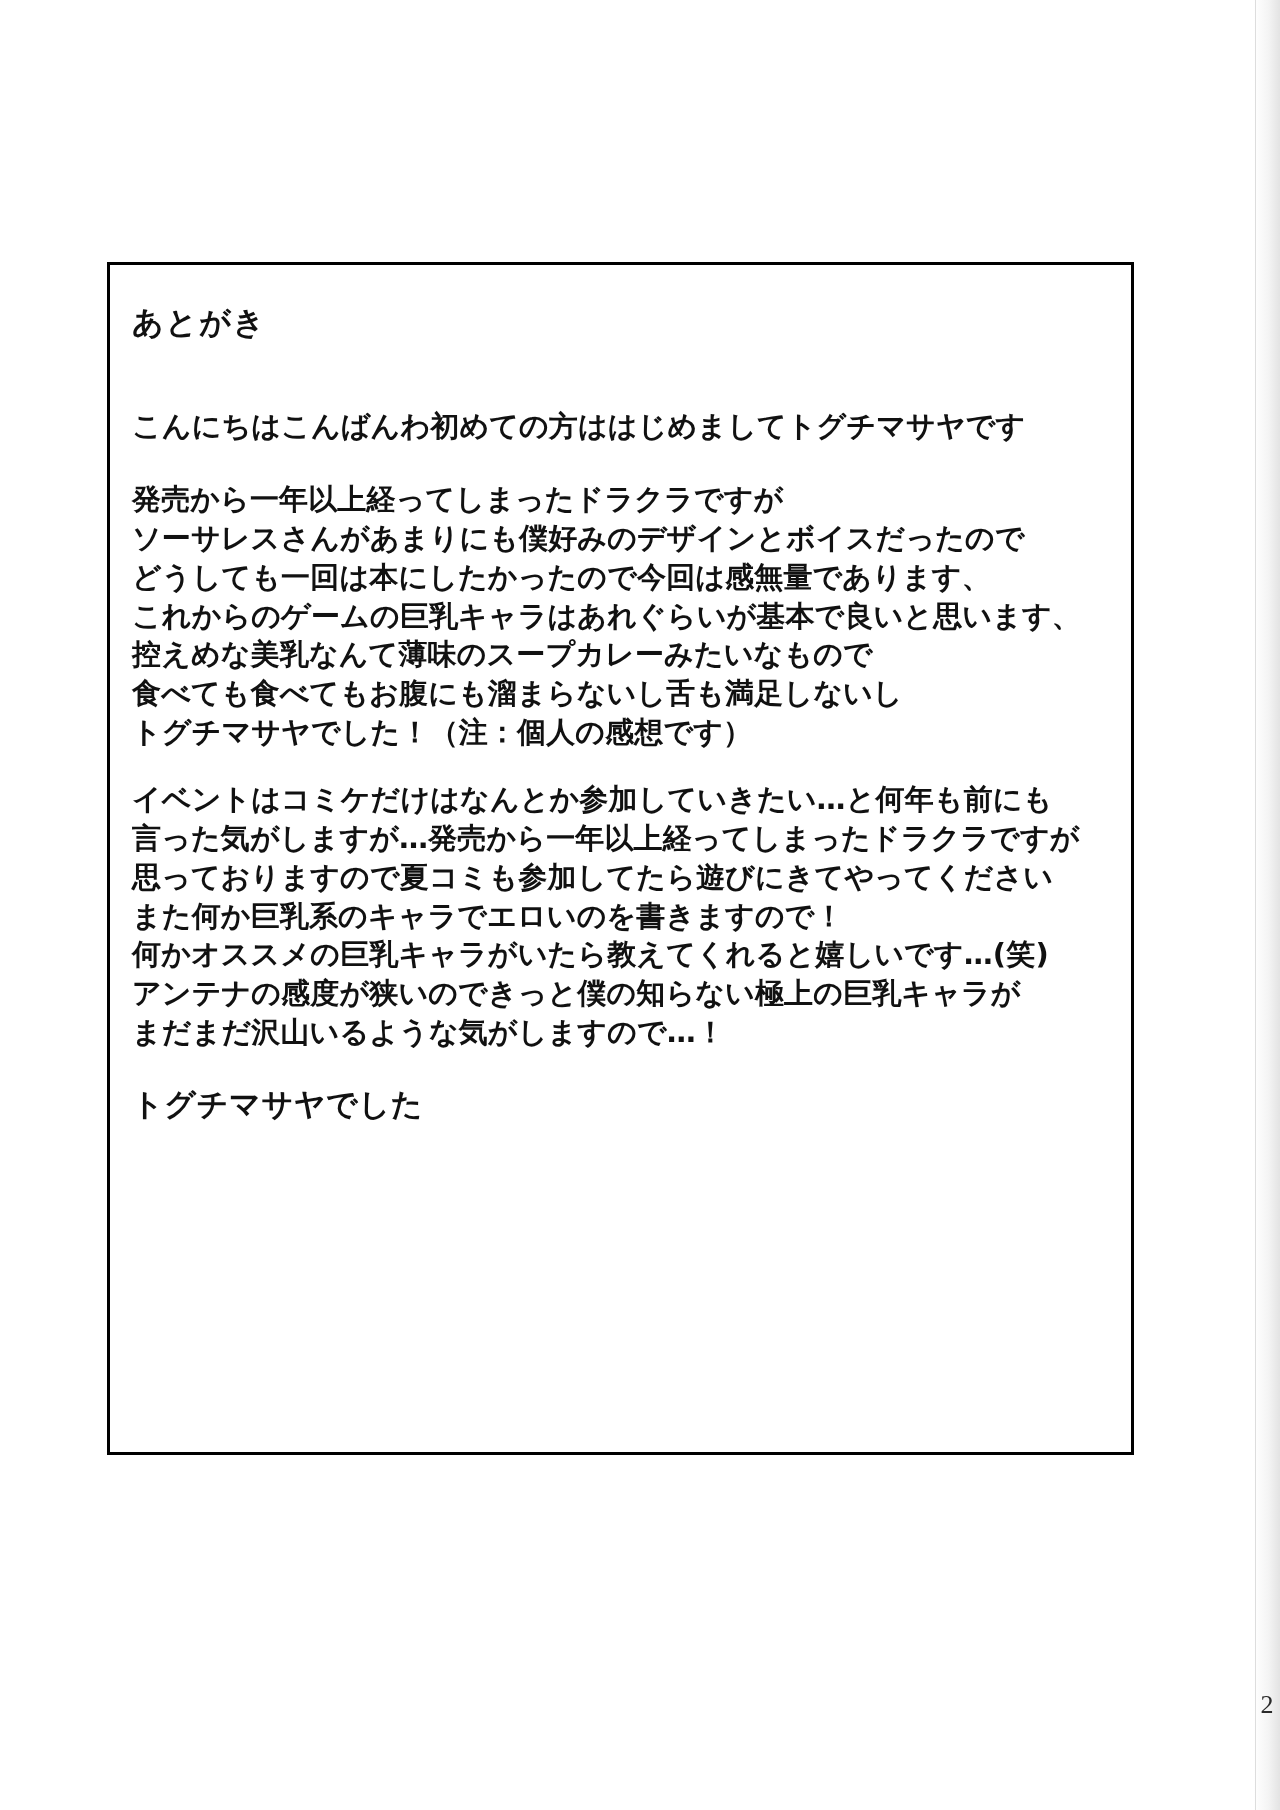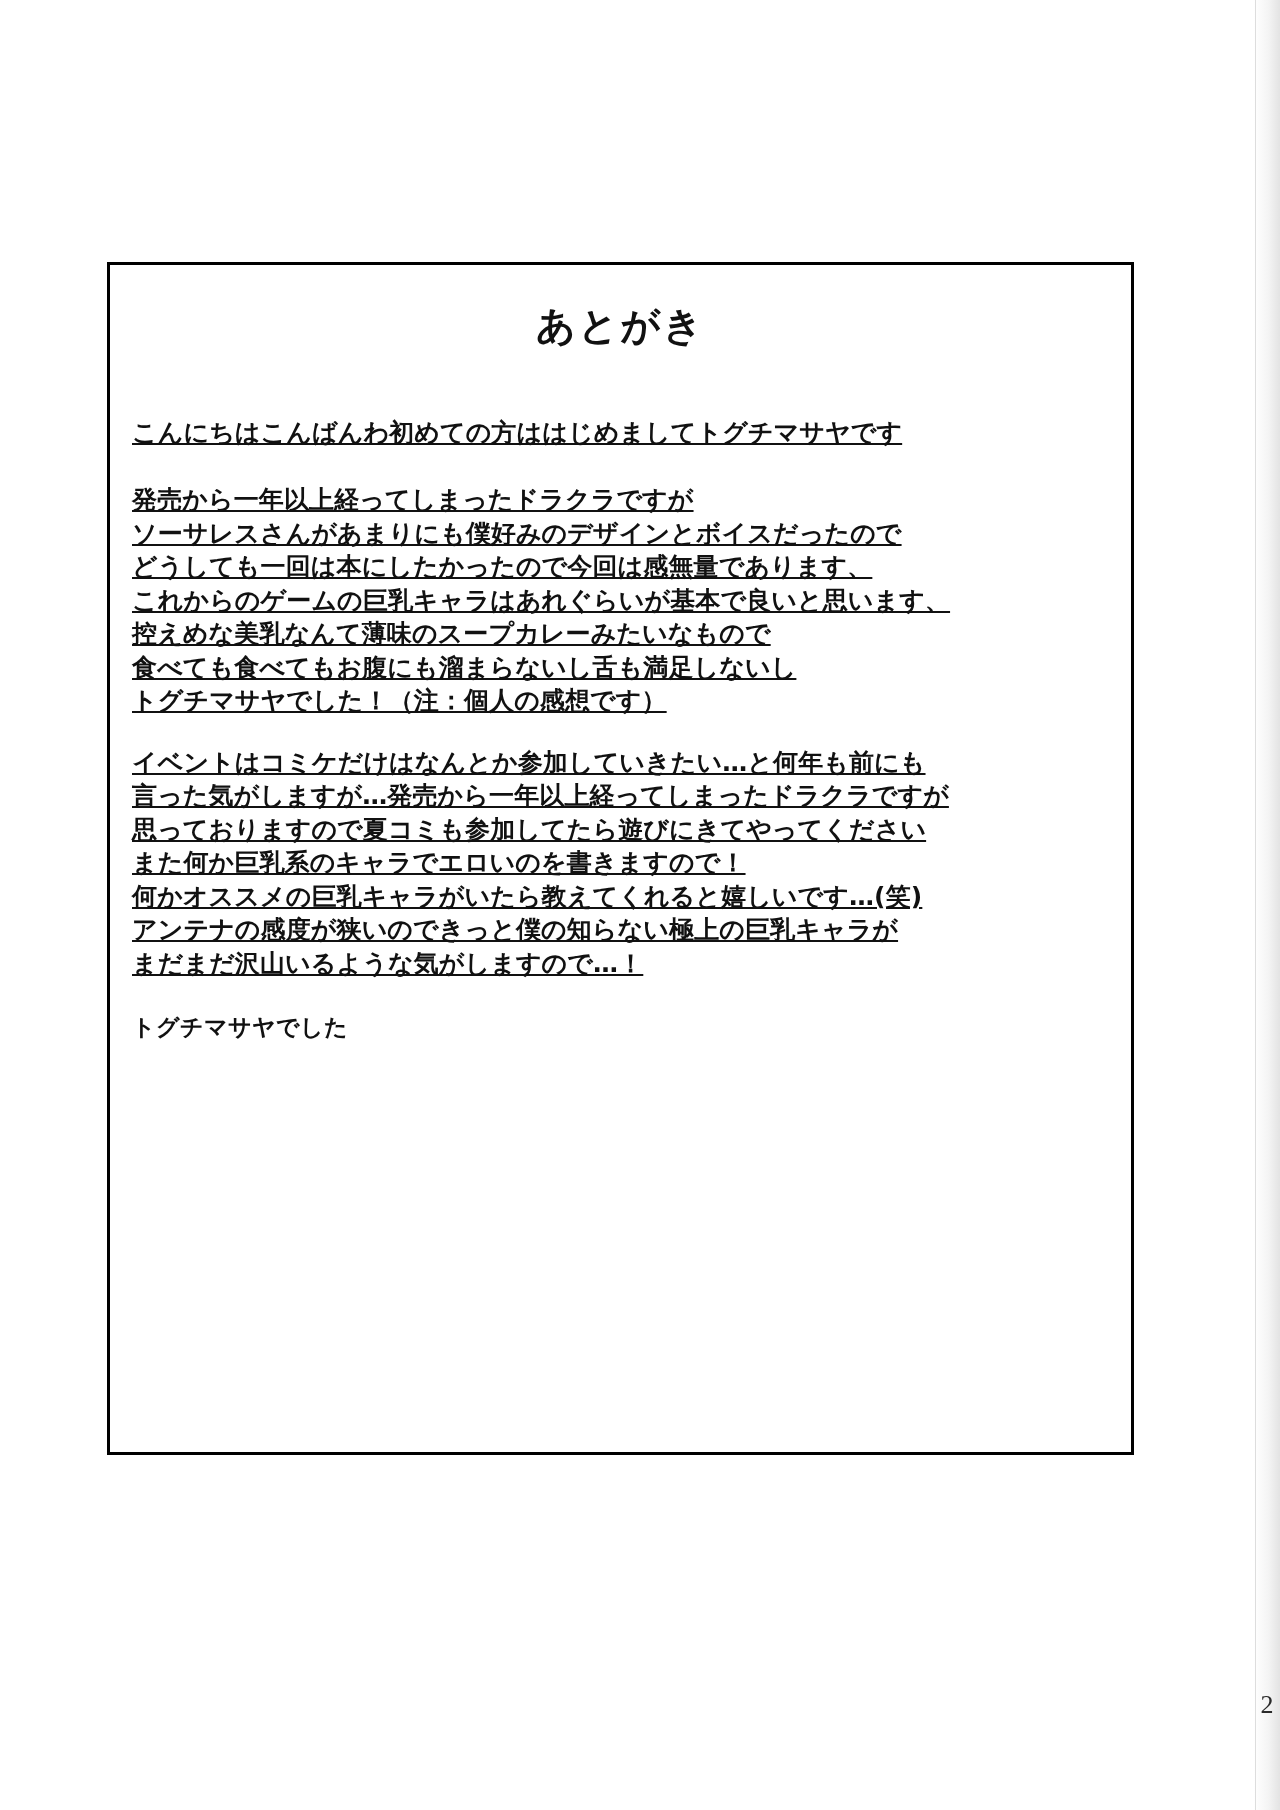--- a/index.html
+++ b/index.html
@@ -47,50 +47,48 @@
   }
 
   .afterword-inner {
     position: absolute;
     left: 22px;
     top: 40px;
     right: 22px;
   }
 
   .afterword-title {
-    font-size: 39px;
+    font-size: 31px;
     font-weight: bold;
     letter-spacing: 0.06em;
     color: #111111;
     margin: 0 0 68px 0;
     line-height: 1.1;
-    text-align: center;
   }
 
   .para {
-    font-size: 25px;
+    font-size: 29px;
     font-weight: bold;
     line-height: 1.34;
     color: #111111;
     margin: 0 0 28px 0;
     letter-spacing: 0.005em;
     white-space: pre-line;
-    text-decoration: underline;
   }
 
   .para.greeting {
     margin-bottom: 34px;
   }
 
   .para.last {
     margin-bottom: 0;
   }
 
   .sign {
-    font-size: 23px;
+    font-size: 31px;
     font-weight: bold;
     color: #111111;
     margin-top: 32px;
     letter-spacing: 0.02em;
   }
 
   .page-number {
     position: absolute;
     right: 6px;
     top: 1690px;

